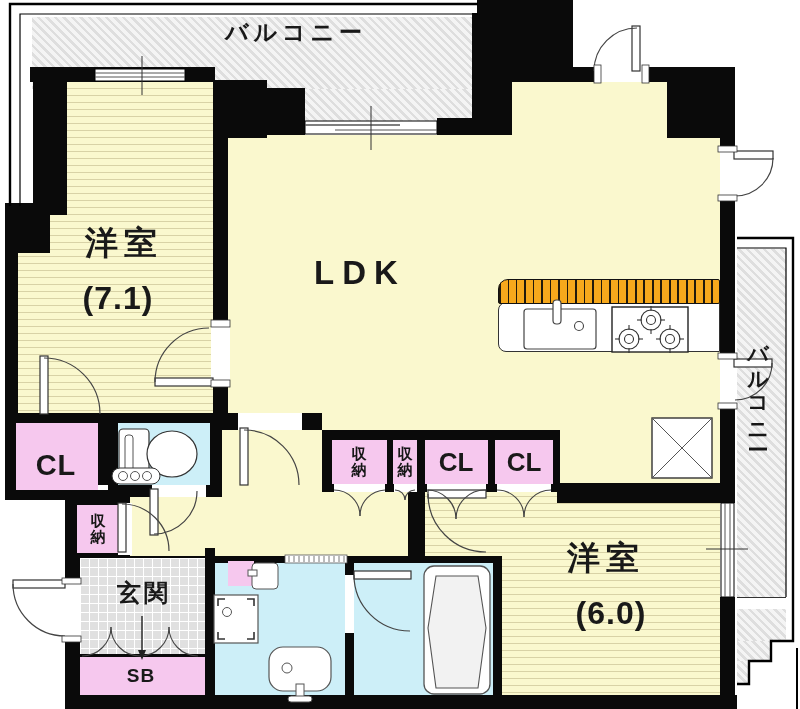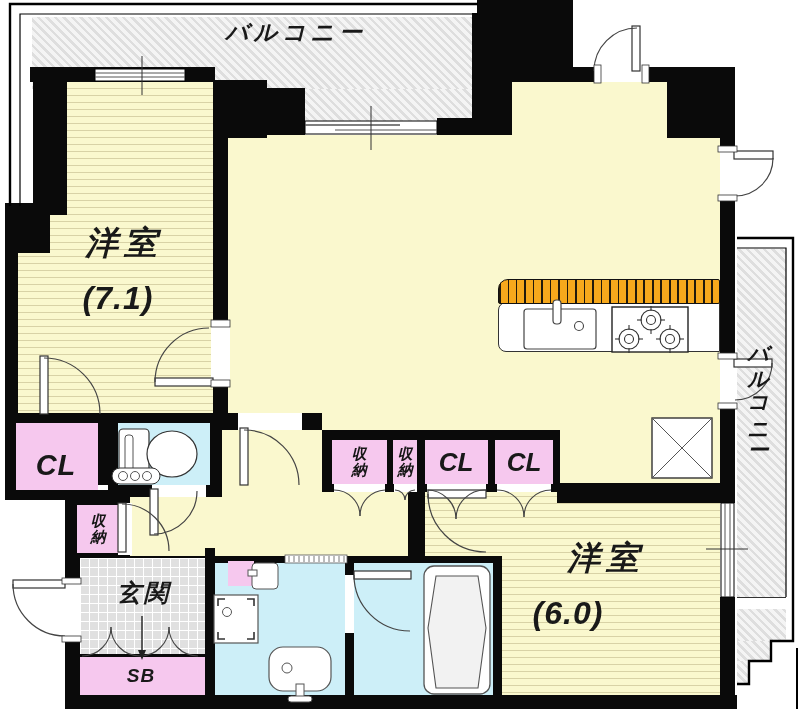--- a/index.html
+++ b/index.html
@@ -1,17 +1,17 @@
 <!DOCTYPE html>
 <html><head>
 <meta charset="utf-8">
 <style>
   html,body{margin:0;padding:0;background:#fff;}
   .plan{position:relative;width:800px;height:709px;background:#ffffff;overflow:hidden;
-        font-family:"Liberation Sans",sans-serif;color:#161616;font-style:italic;}
+        font-family:"Liberation Sans",sans-serif;color:#161616;}
   .abs{position:absolute;}
   
   .hatch{background:repeating-linear-gradient(45deg,#dedede 0 2.5px,#f4f4f4 2.5px 6px);}
   .wood{background:repeating-linear-gradient(to bottom,#faf8ce 0 6px,#d8d2a6 6px 7px);}
   .ldk{background:#faf8ce;}
   .pink{background:#f6c8ee;}
   .cyan{background:#cdeff8;}
   .tile{background-color:#e0e0e0;
         background-image:linear-gradient(#ffffff 1px,transparent 1px),
                          linear-gradient(90deg,#ffffff 1px,transparent 1px);
@@ -333,23 +333,24 @@
       <rect x="248" y="570" width="9" height="6" fill="#fff" stroke="#555" stroke-width="1"></rect>
     </g>
   </svg>
 
   <div class="lbl bal-top" style="left:296px;top:32px;">バルコニー</div>
   <div class="bal-right" style="left:744px;top:330px;">バルコニー</div>
 
   <div class="lbl room-name" style="left:124px;top:243px;">洋室</div>
   <div class="lbl room-size" style="left:118px;top:298px;">(7.1)</div>
 
+  <div class="lbl room-name" style="left:360px;top:273px;letter-spacing:8px;">LDK</div>
 
   <div class="lbl room-name" style="left:606px;top:558px;">洋室</div>
-  <div class="lbl room-size" style="left:568px;top:613px;">(6.0)</div>
+  <div class="lbl room-size" style="left:611px;top:613px;">(6.0)</div>
 
   <div class="lbl cl-big" style="left:56px;top:465px;">CL</div>
 
   <div class="stacked" style="left:359px;top:462px;">収納</div>
   <div class="stacked" style="left:405px;top:462px;">収納</div>
   <div class="lbl cl-row" style="left:456px;top:462px;">CL</div>
   <div class="lbl cl-row" style="left:524px;top:462px;">CL</div>
 
   <div class="stacked" style="left:98px;top:529px;">収納</div>
 

